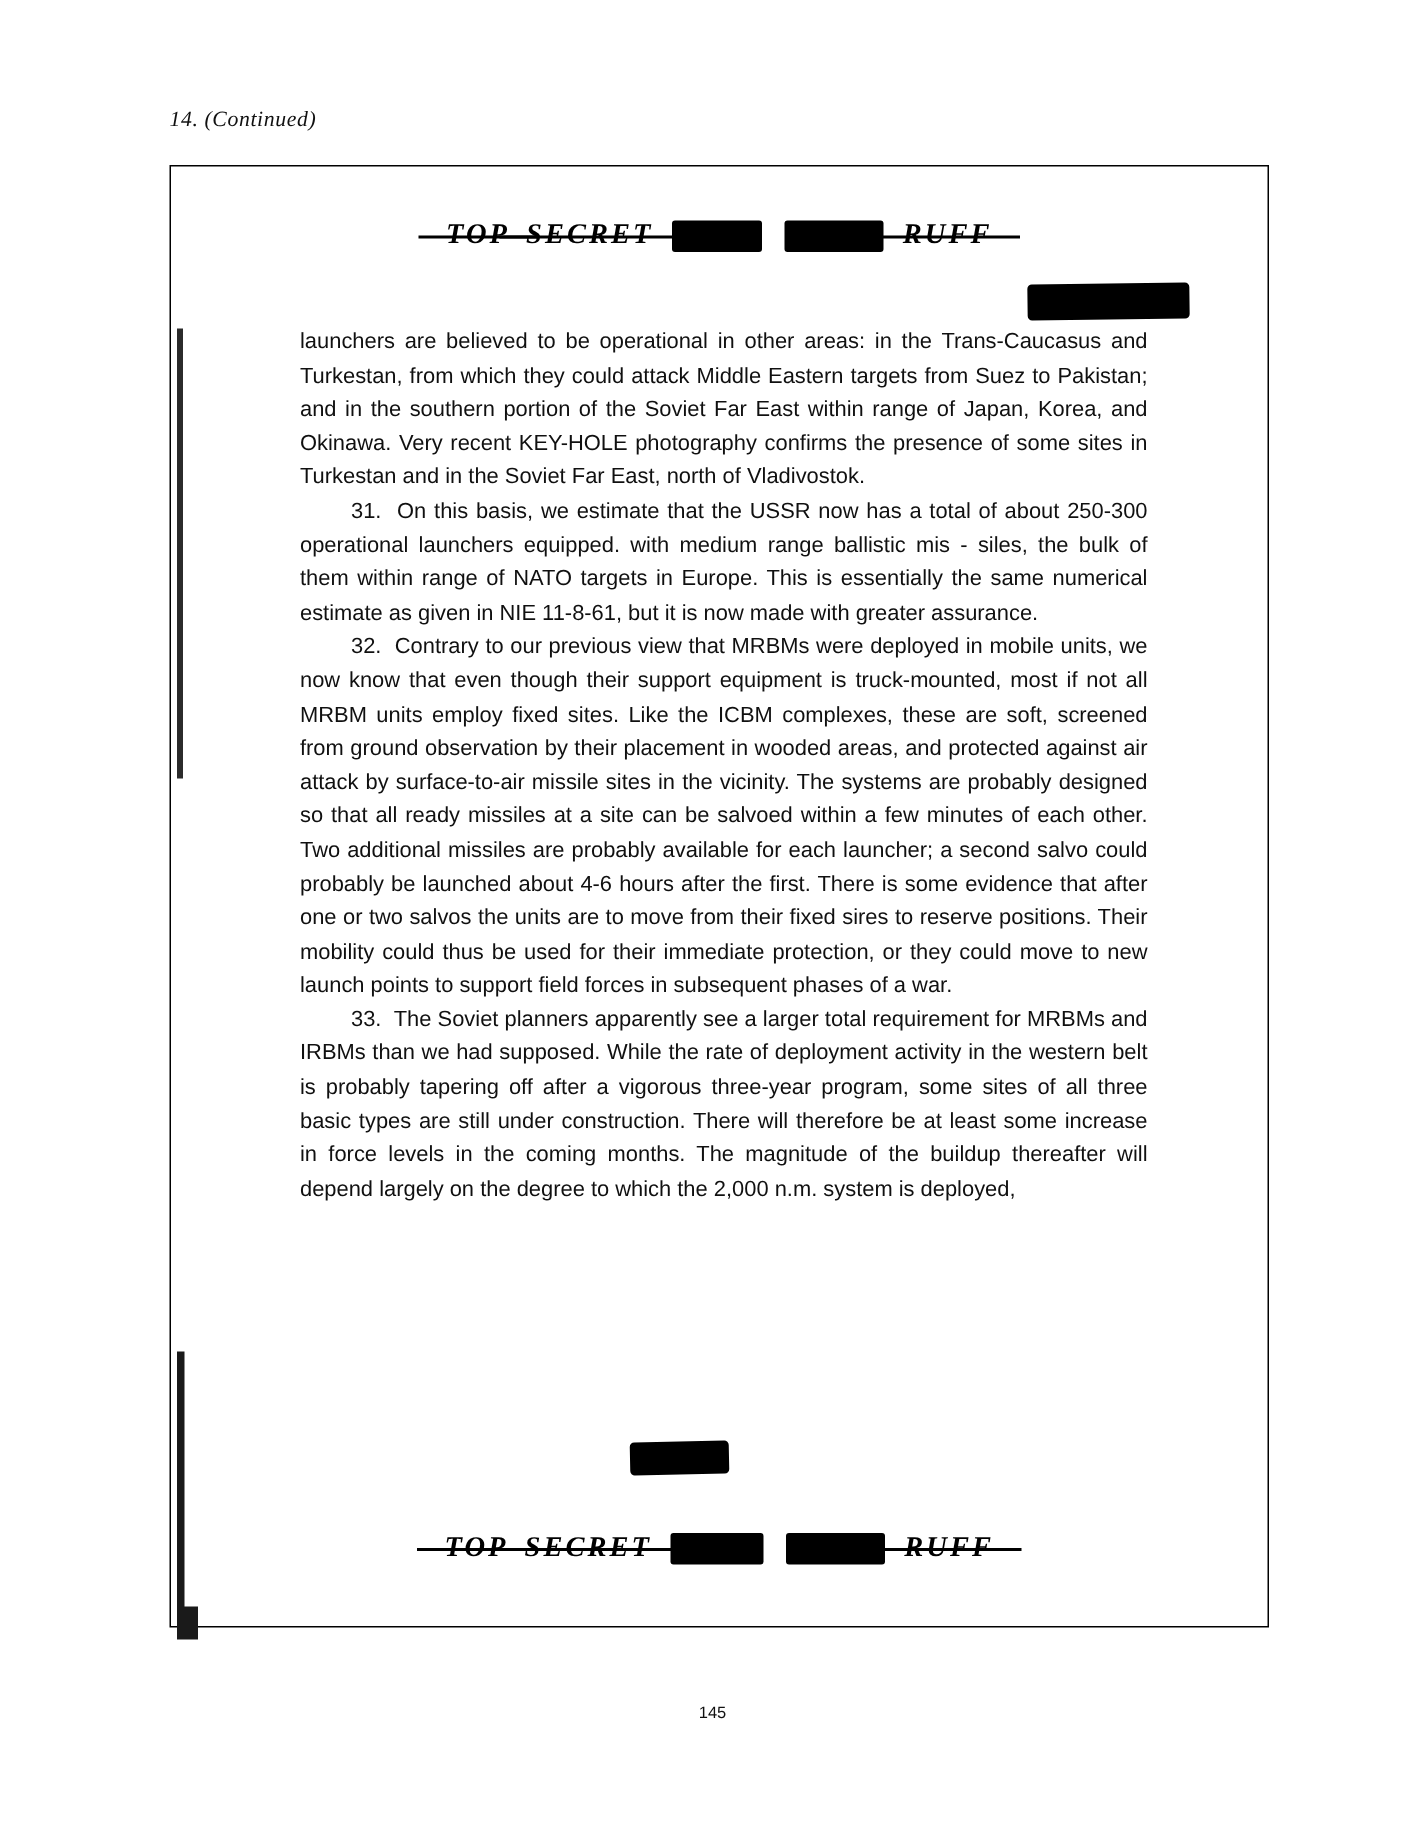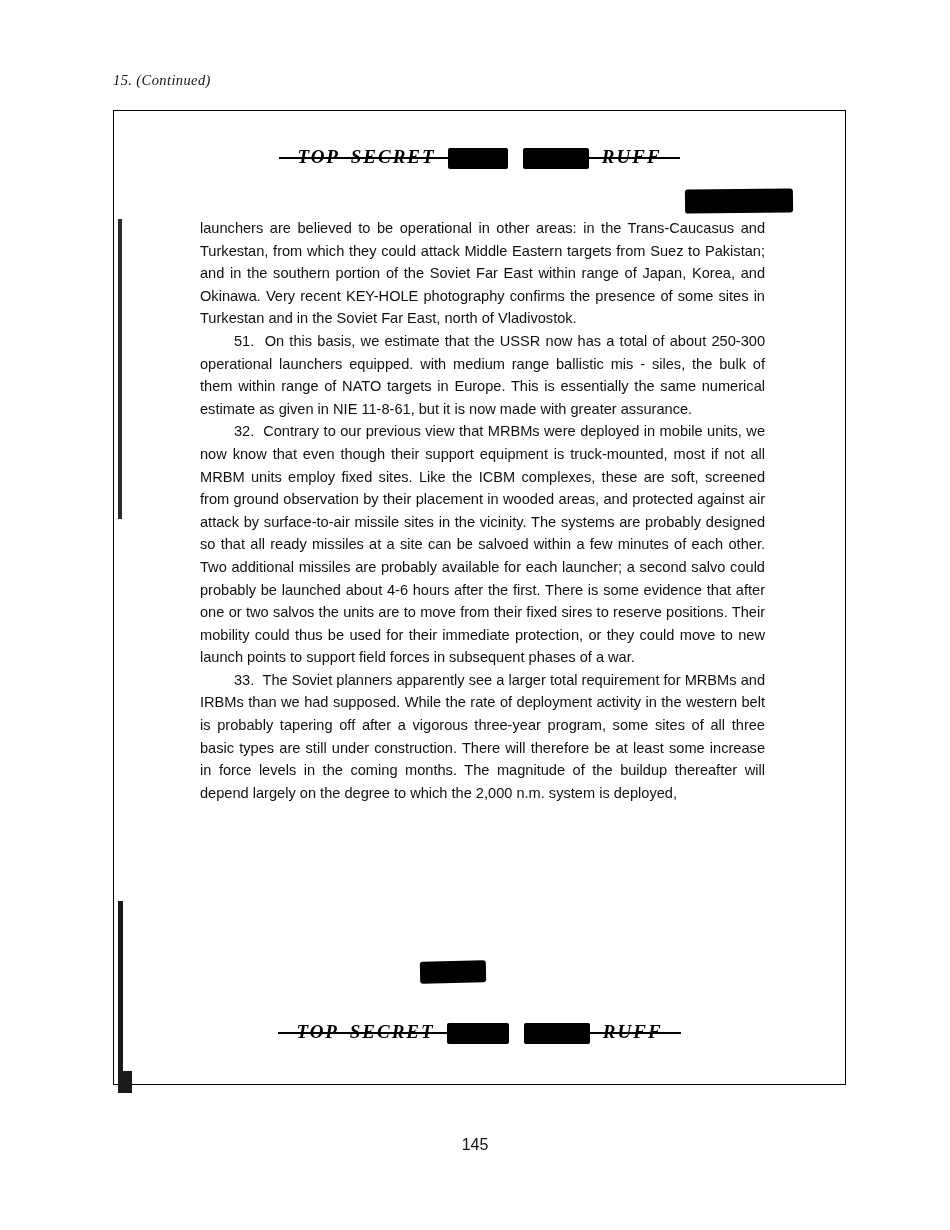--- a/index.html
+++ b/index.html
@@ -136,49 +136,49 @@
   .body-text p.indent {
     text-indent: 34px;
   }
 
   .page-number {
     position: absolute;
     width: 950px;
     top: 1136px;
     text-align: center;
     font-family: "Liberation Sans", sans-serif;
-    font-size: 16px;
+    font-size: 11px;
     color: #111;
   }
 </style>
 </head>
 <body>
 
-<div class="page-header-note">15.  (Continued)</div>
+<div class="page-header-note">14.  (Continued)</div>
 
 <div class="doc-frame">
 
   <div class="edge-mark-top"></div>
   <div class="edge-mark-bottom"></div>
   <div class="edge-mark-corner"></div>
 
   <div class="classification top-class">
     <span class="strike">TOP</span>
     <span class="strike">SECRET</span>
     <span class="redaction" style="width:60px;height:21px;margin:0 4px;"></span>
     <span class="redaction" style="width:66px;height:21px;margin:0 4px;"></span>
     <span class="strike">RUFF</span>
   </div>
 
   <div class="redact-block-tr"></div>
 
   <div class="body-text">
     <p>launchers are believed to be operational in other areas: in the Trans-Caucasus and Turkestan, from which they could attack Middle Eastern targets from Suez to Pakistan; and in the southern portion of the Soviet Far East within range of Japan, Korea, and Okinawa. Very recent KEY-HOLE photography confirms the presence of some sites in Turkestan and in the Soviet Far East, north of Vladivostok.</p>
     <p class="indent">
-      <span>51.</span>&nbsp;&nbsp;<span>On this basis, we estimate that the USSR now has a total of about 250-300 operational launchers equipped. with medium range ballistic mis - siles, the bulk of them within range of NATO targets in Europe. This is essentially the same numerical estimate as given in NIE 11-8-61, but it is now made with greater assurance.</span>
+      <span>31.</span>&nbsp;&nbsp;<span>On this basis, we estimate that the USSR now has a total of about 250-300 operational launchers equipped. with medium range ballistic mis - siles, the bulk of them within range of NATO targets in Europe. This is essentially the same numerical estimate as given in NIE 11-8-61, but it is now made with greater assurance.</span>
     </p>
     <p class="indent">
       <span>32.</span>&nbsp;&nbsp;<span>Contrary to our previous view that MRBMs were deployed in mobile units, we now know that even though their support equipment is truck-mounted, most if not all MRBM units employ fixed sites. Like the ICBM complexes, these are soft, screened from ground observation by their placement in wooded areas, and protected against air attack by surface-to-air missile sites in the vicinity. The systems are probably designed so that all ready missiles at a site can be salvoed within a few minutes of each other. Two additional missiles are probably available for each launcher; a second salvo could probably be launched about 4-6 hours after the first. There is some evidence that after one or two salvos the units are to move from their fixed sires to reserve positions. Their mobility could thus be used for their immediate protection, or they could move to new launch points to support field forces in subsequent phases of a war.</span>
     </p>
     <p class="indent">
       <span>33.</span>&nbsp;&nbsp;<span>The Soviet planners apparently see a larger total requirement for MRBMs and IRBMs than we had supposed. While the rate of deployment activity in the western belt is probably tapering off after a vigorous three-year program, some sites of all three basic types are still under construction. There will therefore be at least some increase in force levels in the coming months. The magnitude of the buildup thereafter will depend largely on the degree to which the 2,000 n.m. system is deployed,</span>
     </p>
   </div>
 
   <div class="redact-block-bottom-center"></div>

